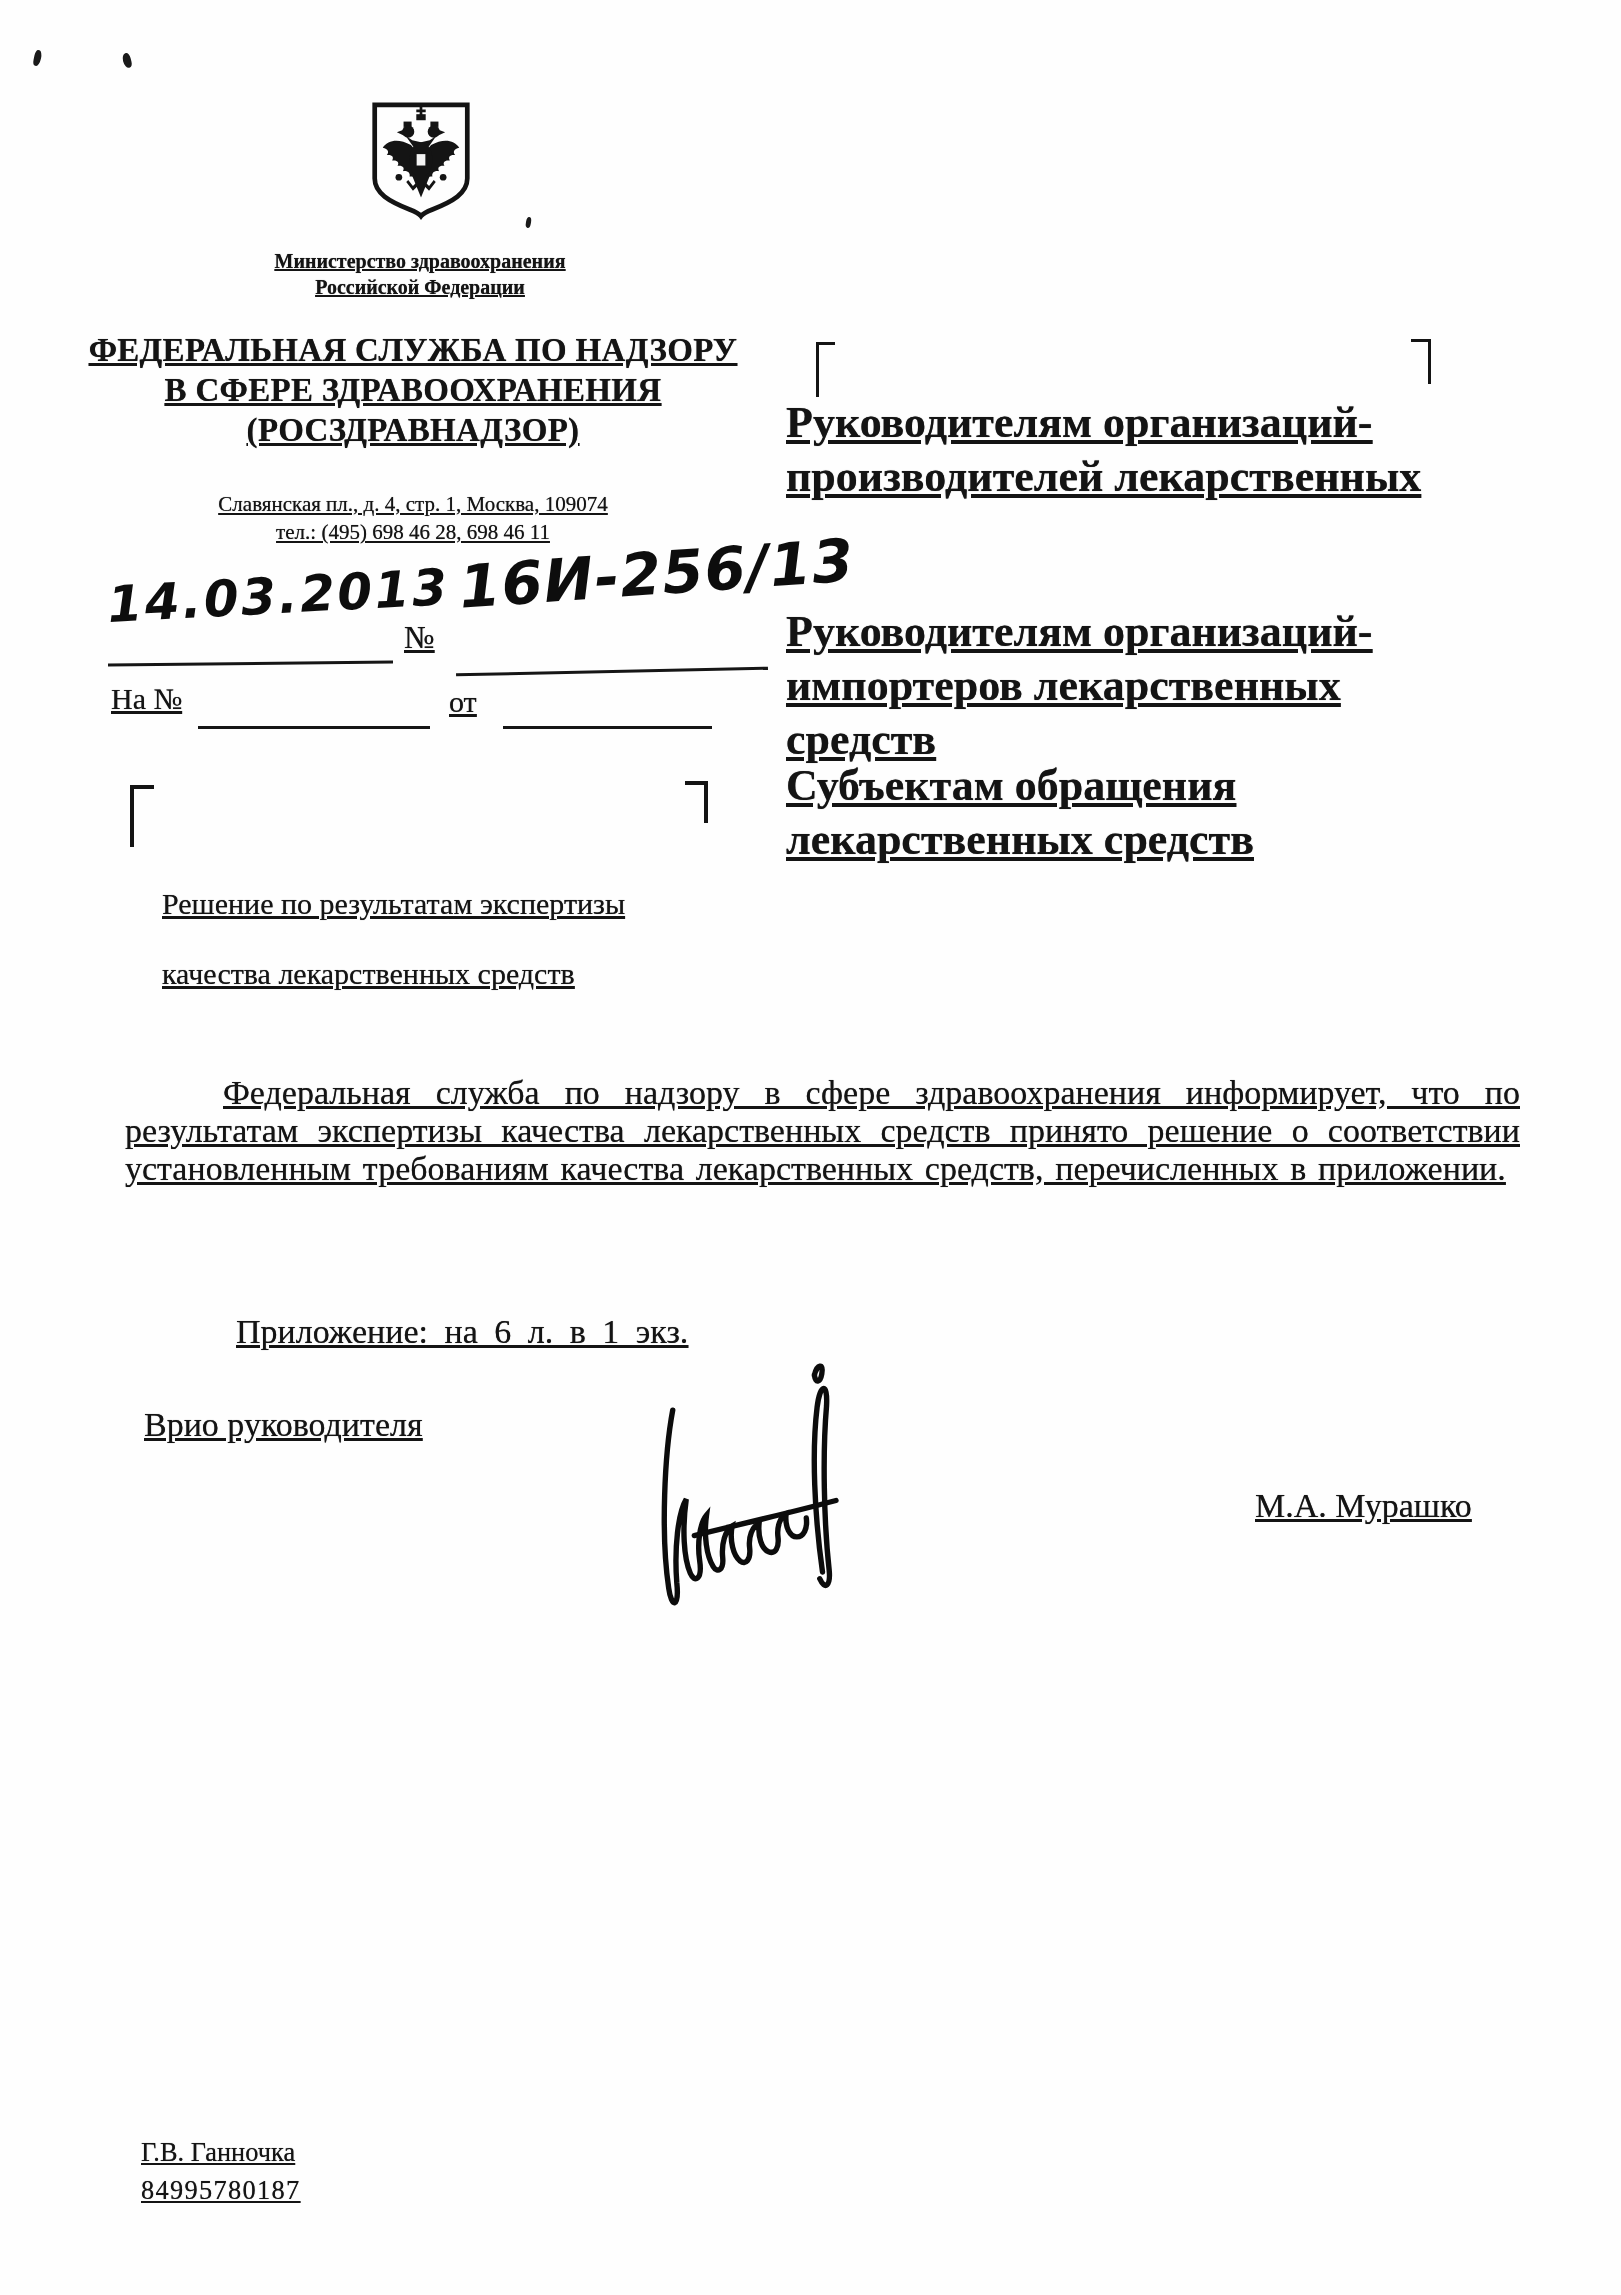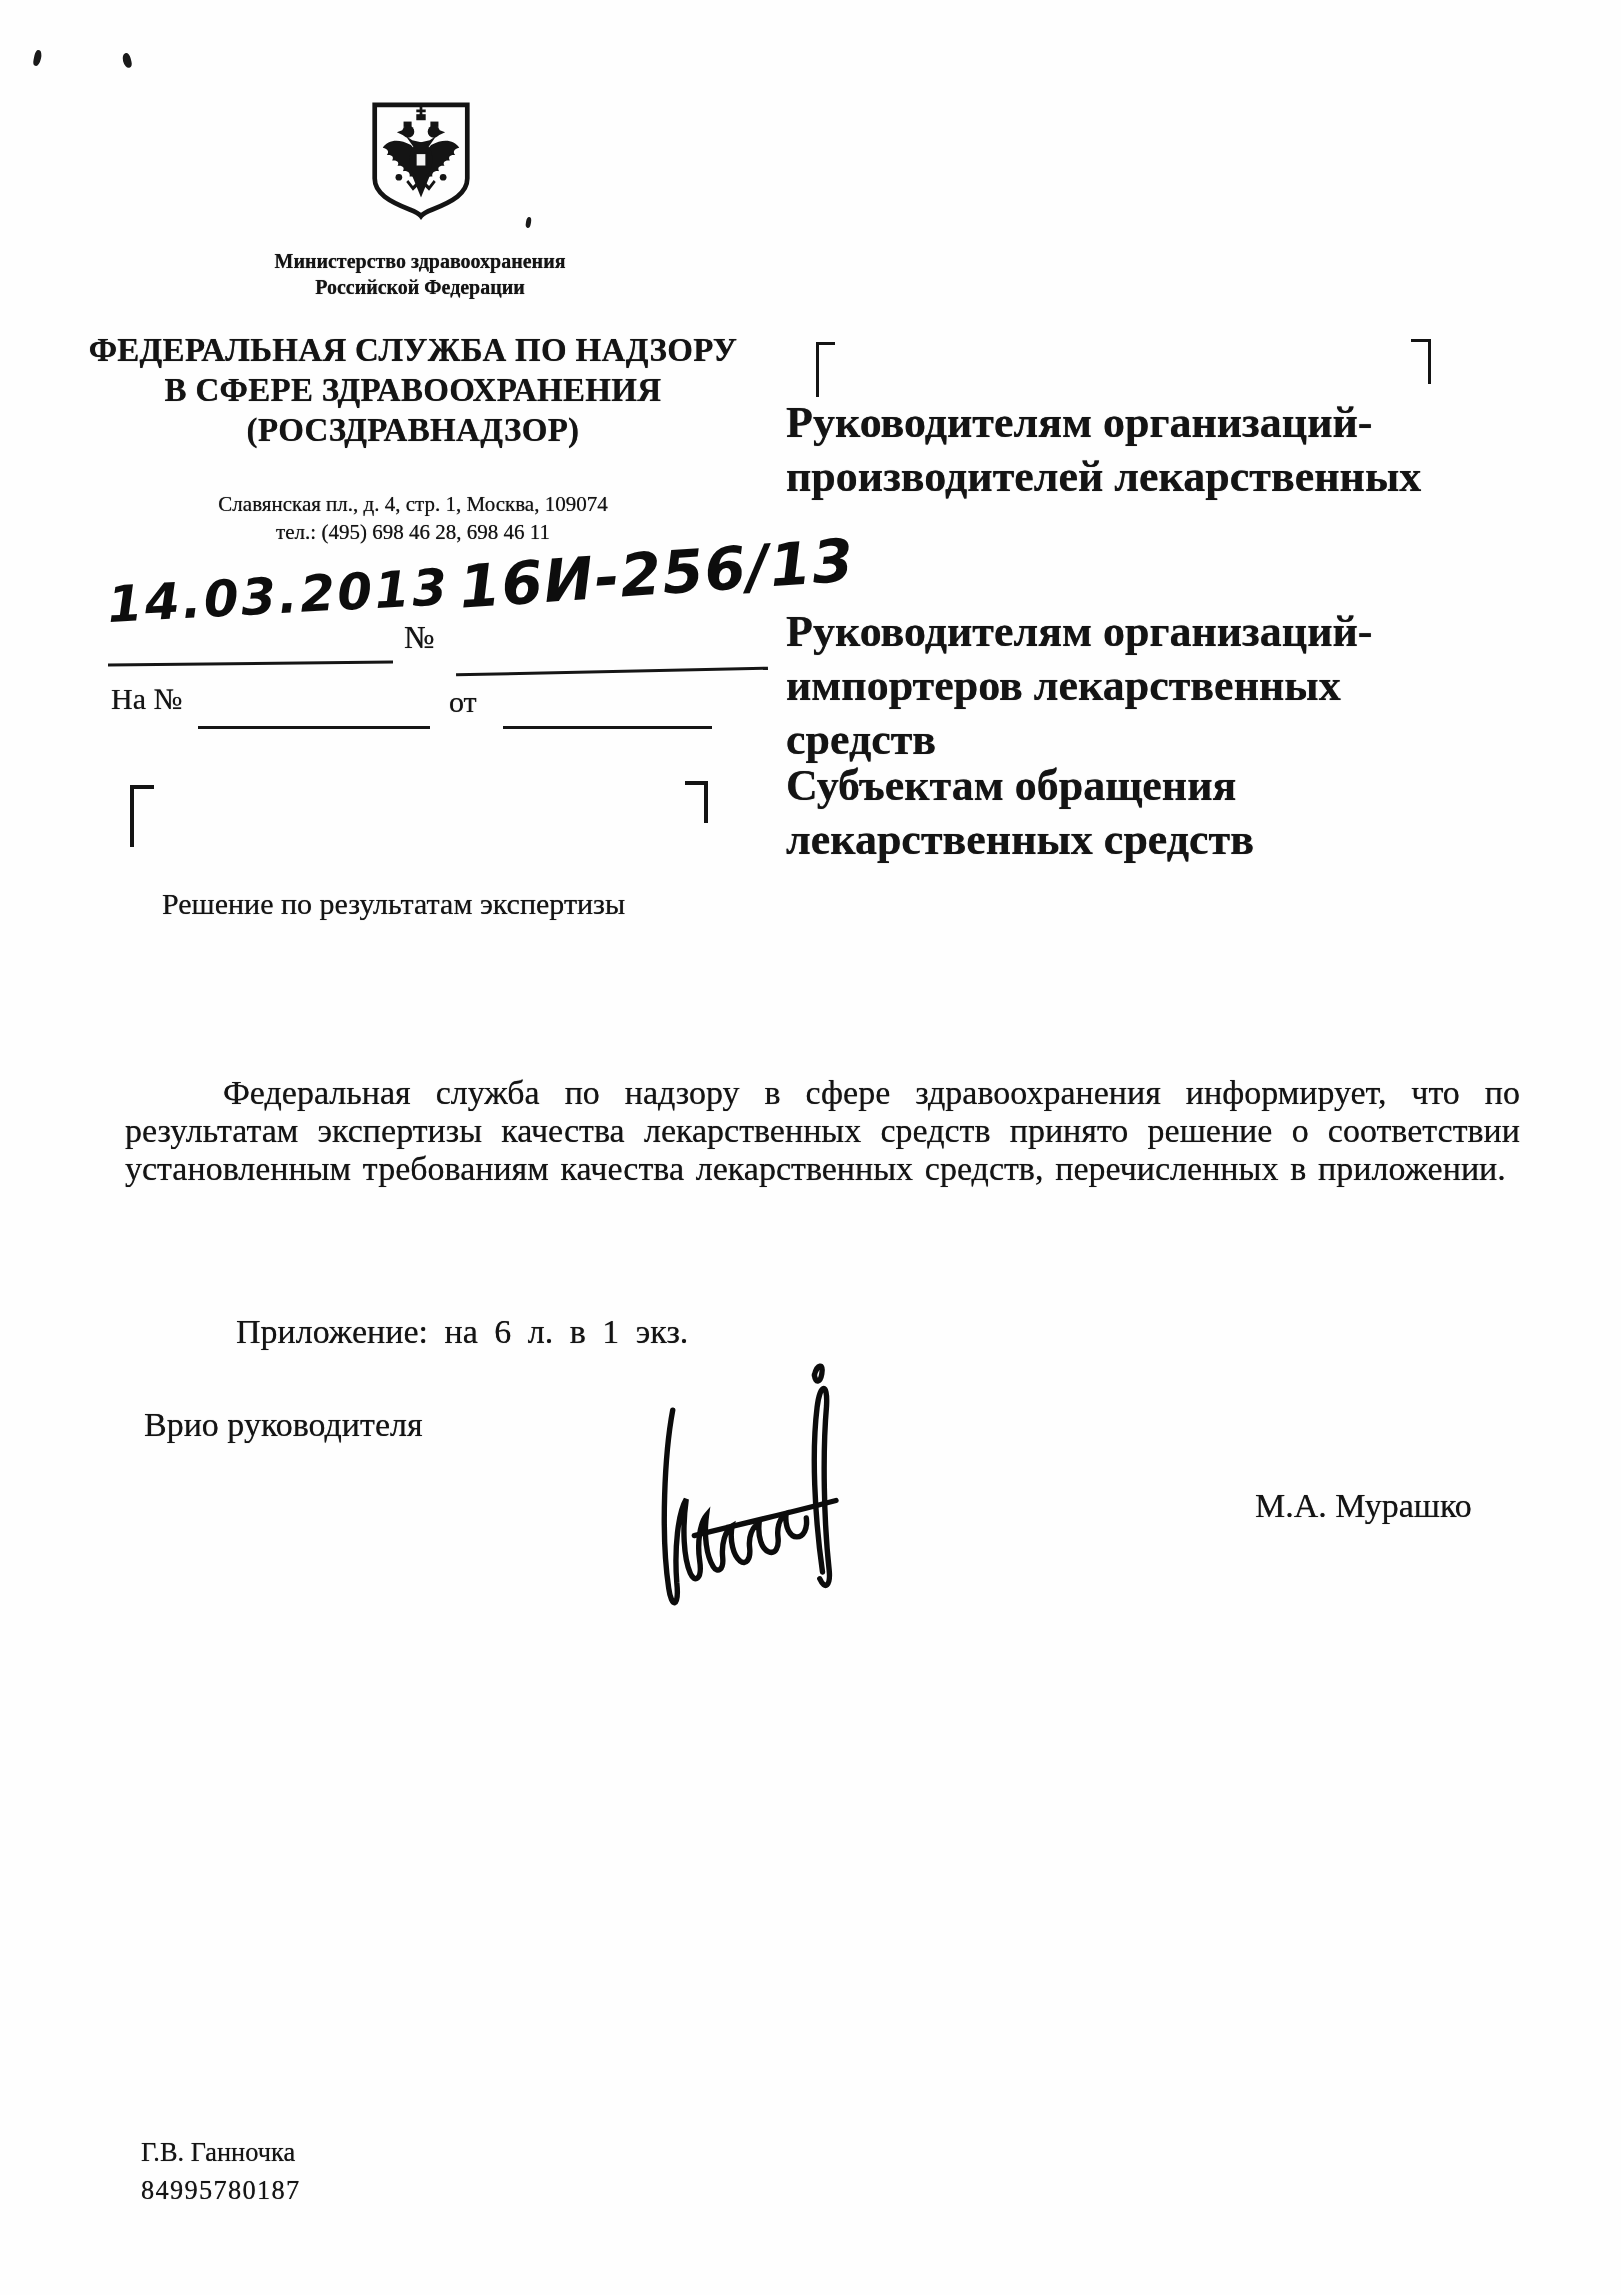--- a/index.html
+++ b/index.html
@@ -5,21 +5,21 @@
   html,body{margin:0;padding:0;background:#9a9a9a;}
   .page{
     position:relative;
     width:1621px;height:2295px;
     background:#fefefe;
     overflow:hidden;
     font-family:"Liberation Serif","DejaVu Serif",serif;
     color:#141414;
   }
   .abs{position:absolute;}
-  .printed{text-shadow:0 0 0.7px rgba(10,10,10,.75);}
+  .printed{text-shadow:0 0 0.7px rgba(10,10,10,.75);text-decoration:underline;}
   .center{text-align:center;}
   
   .emblem-box{left:368px;top:98px;width:106px;height:129px;}
   .ministry{left:123px;top:248px;width:594px;font-size:20px;font-weight:700;line-height:26.4px;}
   .agency{left:83px;top:330px;width:660px;font-size:33px;font-weight:700;line-height:40px;letter-spacing:0.3px;}
   .contacts{left:83px;top:490px;width:660px;font-size:21px;line-height:28px;}
   
   .hand{
     font-family:"DejaVu Sans","Liberation Sans",sans-serif;
     font-style:italic;font-weight:700;color:#0d0d0d;
@@ -125,20 +125,21 @@
 
   <div class="abs reply-label printed">На №</div>
   <div class="rule rule-reply1"></div>
   <div class="abs reply-from printed">от</div>
   <div class="rule rule-reply2"></div>
 
   <div class="bracket br-subj-l"></div>
   <div class="bracket br-subj-r"></div>
   <div class="abs subject printed">
     <div>Решение по результатам экспертизы</div>
+    <div>качества лекарственных средств</div>
   </div>
 
   <div class="bracket br-addr-l"></div>
   <div class="bracket br-addr-r"></div>
 
   <div class="abs addressee addr-1 printed">
     <div>Руководителям организаций-</div>
     <div>производителей лекарственных</div>
   </div>
   <div class="abs addressee addr-2 printed">

